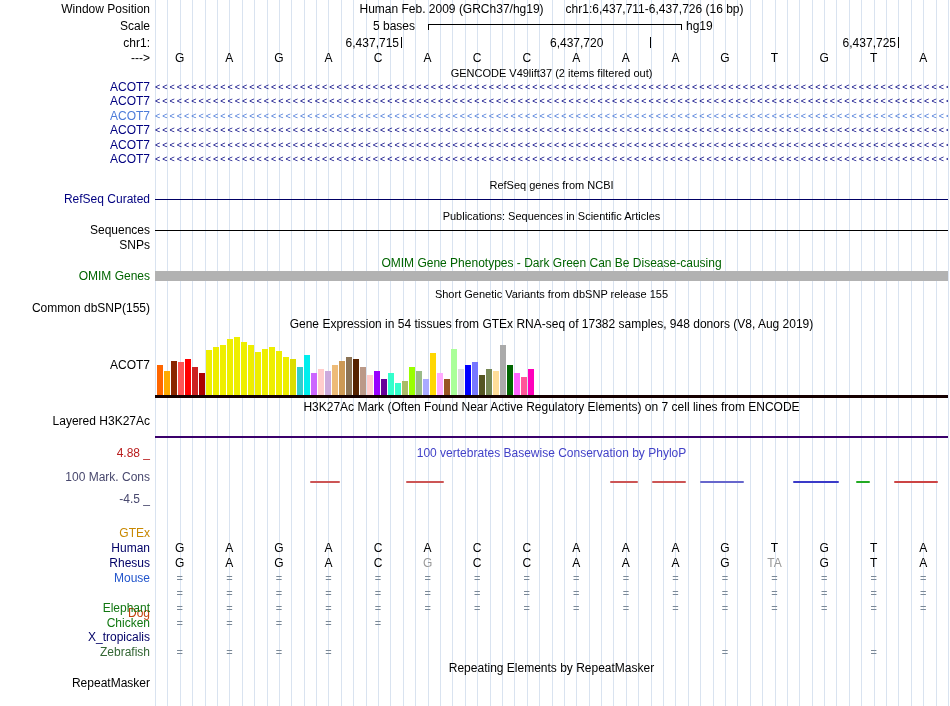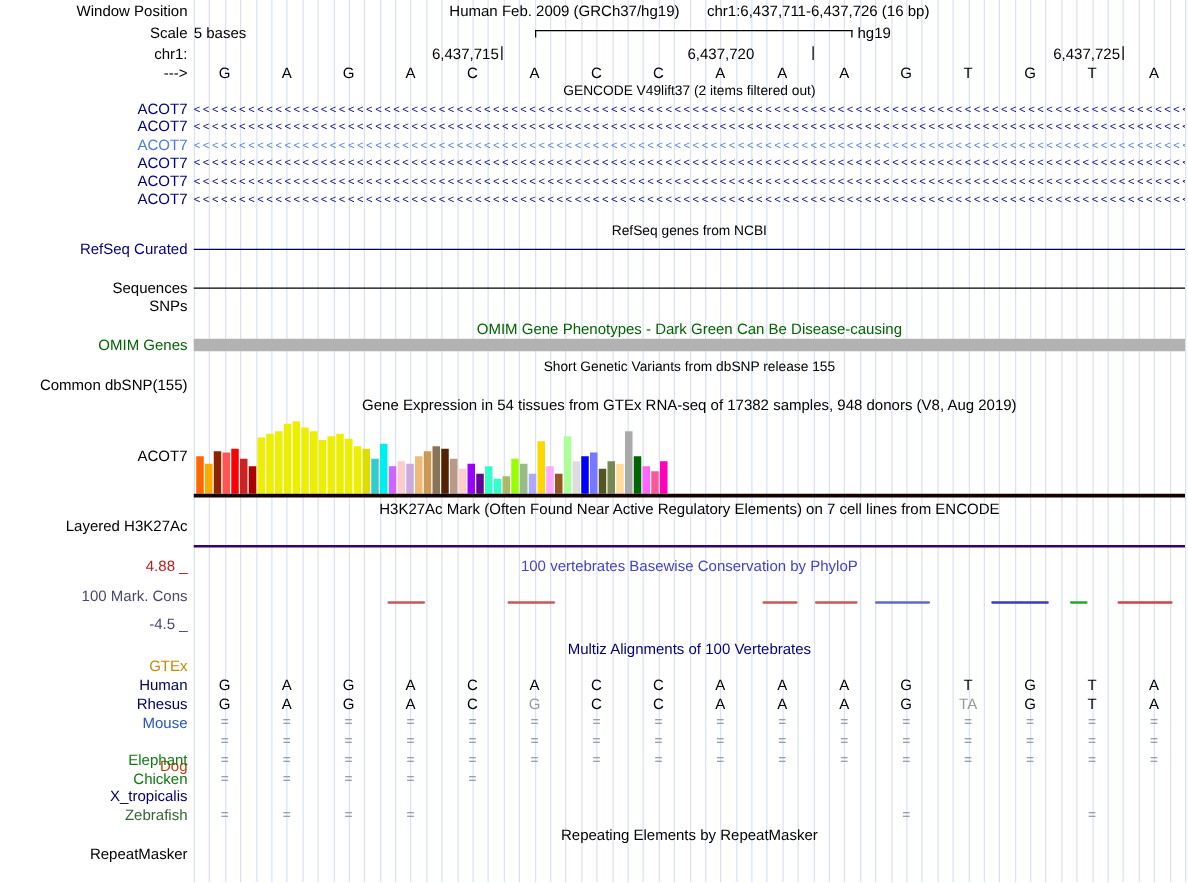--- a/index.html
+++ b/index.html
@@ -89,21 +89,21 @@
       <div class="gridline" style="left: 935.609px;"></div>
       <div class="gridline" style="left: 948px;"></div>
     </div>
 
   <div class="llabel" style="top:2px">Window Position</div>
   <div class="ctitle" style="top:2px">
     <span>Human Feb. 2009 (GRCh37/hg19)</span><span style="display:inline-block;width:22px"></span><span>chr1:6,437,711-6,437,726 (16 bp)</span>
   </div>
 
   <div class="llabel" style="top:19px">Scale</div>
-  <div style="position:absolute;top:19px;left:155px;width:245px;height:14px;line-height:14px">5 bases</div>
+  <div style="position:absolute;top:19px;left:170px;width:245px;text-align:right;height:14px;line-height:14px">5 bases</div>
   <div style="position:absolute;top:24px;left:428px;width:252px;height:5px;border-top:1px solid #000;border-left:1px solid #000;border-right:1px solid #000"></div>
   <div style="position:absolute;top:19px;left:686px;height:14px;line-height:14px">hg19</div>
 
   <div class="llabel" style="top:36px">chr1:</div>
   <div style="position:absolute;top:36px;left:301px;width:98px;text-align:right">6,437,715</div>
   <div class="tick" style="left:401px"></div>
   <div style="position:absolute;top:36px;left:550px;width:98px;">6,437,720</div>
   <div class="tick" style="left:650px"></div>
   <div style="position:absolute;top:36px;left:798px;width:98px;text-align:right">6,437,725</div>
   <div class="tick" style="left:898px"></div>
@@ -141,20 +141,21 @@
       <div class="llabel" style="top: 138px; color: rgb(0, 0, 128);">ACOT7</div>
       <div class="generow" style="top: 138px; color: rgb(0, 0, 128);">&lt;&lt;&lt;&lt;&lt;&lt;&lt;&lt;&lt;&lt;&lt;&lt;&lt;&lt;&lt;&lt;&lt;&lt;&lt;&lt;&lt;&lt;&lt;&lt;&lt;&lt;&lt;&lt;&lt;&lt;&lt;&lt;&lt;&lt;&lt;&lt;&lt;&lt;&lt;&lt;&lt;&lt;&lt;&lt;&lt;&lt;&lt;&lt;&lt;&lt;&lt;&lt;&lt;&lt;&lt;&lt;&lt;&lt;&lt;&lt;&lt;&lt;&lt;&lt;&lt;&lt;&lt;&lt;&lt;&lt;&lt;&lt;&lt;&lt;&lt;&lt;&lt;&lt;&lt;&lt;&lt;&lt;&lt;&lt;&lt;&lt;&lt;&lt;&lt;&lt;&lt;&lt;&lt;&lt;&lt;&lt;&lt;&lt;&lt;&lt;&lt;&lt;&lt;&lt;&lt;&lt;&lt;&lt;&lt;&lt;&lt;&lt;&lt;&lt;&lt;&lt;&lt;&lt;&lt;&lt;&lt;&lt;&lt;&lt;&lt;&lt;&lt;&lt;&lt;&lt;&lt;&lt;&lt;&lt;&lt;&lt;&lt;&lt;&lt;&lt;&lt;&lt;&lt;&lt;&lt;&lt;&lt;&lt;&lt;&lt;&lt;&lt;&lt;&lt;&lt;&lt;&lt;&lt;&lt;&lt;&lt;&lt;&lt;&lt;&lt;&lt;&lt;&lt;&lt;&lt;</div>
       <div class="llabel" style="top: 152px; color: rgb(0, 0, 128);">ACOT7</div>
       <div class="generow" style="top: 152px; color: rgb(0, 0, 128);">&lt;&lt;&lt;&lt;&lt;&lt;&lt;&lt;&lt;&lt;&lt;&lt;&lt;&lt;&lt;&lt;&lt;&lt;&lt;&lt;&lt;&lt;&lt;&lt;&lt;&lt;&lt;&lt;&lt;&lt;&lt;&lt;&lt;&lt;&lt;&lt;&lt;&lt;&lt;&lt;&lt;&lt;&lt;&lt;&lt;&lt;&lt;&lt;&lt;&lt;&lt;&lt;&lt;&lt;&lt;&lt;&lt;&lt;&lt;&lt;&lt;&lt;&lt;&lt;&lt;&lt;&lt;&lt;&lt;&lt;&lt;&lt;&lt;&lt;&lt;&lt;&lt;&lt;&lt;&lt;&lt;&lt;&lt;&lt;&lt;&lt;&lt;&lt;&lt;&lt;&lt;&lt;&lt;&lt;&lt;&lt;&lt;&lt;&lt;&lt;&lt;&lt;&lt;&lt;&lt;&lt;&lt;&lt;&lt;&lt;&lt;&lt;&lt;&lt;&lt;&lt;&lt;&lt;&lt;&lt;&lt;&lt;&lt;&lt;&lt;&lt;&lt;&lt;&lt;&lt;&lt;&lt;&lt;&lt;&lt;&lt;&lt;&lt;&lt;&lt;&lt;&lt;&lt;&lt;&lt;&lt;&lt;&lt;&lt;&lt;&lt;&lt;&lt;&lt;&lt;&lt;&lt;&lt;&lt;&lt;&lt;&lt;&lt;&lt;&lt;&lt;&lt;&lt;&lt;&lt;</div>
     </div>
 
   <div class="ctitle small" style="top:178px">RefSeq genes from NCBI</div>
   <div class="llabel" id="refseq-label" style="top: 192px; color: rgb(0, 0, 128);">RefSeq Curated</div>
   <div class="hline" id="refseq-line" style="top: 199px; height: 1px; background: rgb(0, 0, 100);"></div>
 
+  <div class="ctitle small" style="top:209px">Publications: Sequences in Scientific Articles</div>
   <div class="llabel" style="top:223px">Sequences</div>
   <div class="hline" id="publications-line" style="top: 230px; height: 1px; background: rgb(0, 0, 0);"></div>
 
   <div class="llabel" style="top:238px">SNPs</div>
 
   <div class="ctitle" id="omim-title" style="top: 256px; color: rgb(0, 100, 0);">OMIM Gene Phenotypes - Dark Green Can Be Disease-causing</div>
   <div class="llabel" id="omim-label" style="top: 269px; color: rgb(0, 100, 0);">OMIM Genes</div>
   <div class="hline" id="omim-bar" style="top: 271px; height: 10px; background: rgb(178, 178, 178);"></div>
 
   <div class="ctitle small" style="top:287px">Short Genetic Variants from dbSNP release 155</div>
@@ -232,21 +233,20 @@
       <div class="pmark" style="left: 310px; width: 30px; background: rgb(204, 85, 85);"></div>
       <div class="pmark" style="left: 406px; width: 38px; background: rgb(204, 85, 85);"></div>
       <div class="pmark" style="left: 610px; width: 28px; background: rgb(204, 85, 85);"></div>
       <div class="pmark" style="left: 652px; width: 34px; background: rgb(204, 85, 85);"></div>
       <div class="pmark" style="left: 700px; width: 44px; background: rgb(102, 102, 204);"></div>
       <div class="pmark" style="left: 793px; width: 46px; background: rgb(58, 58, 200);"></div>
       <div class="pmark" style="left: 856px; width: 14px; background: rgb(34, 170, 34);"></div>
       <div class="pmark" style="left: 894px; width: 44px; background: rgb(204, 68, 68);"></div>
     </div>
 
-  <div class="ctitle" id="multiz-title" style="top: 512px; color: rgb(0, 0, 128);">Multiz Alignments of 100 Vertebrates</div>
   <div id="multiz-rows">
       <div class="llabel" style="top: 526px; color: rgb(200, 136, 0);">GTEx</div>
       <div class="row" style="top: 526px;"></div>
       <div class="llabel" style="top: 541px; color: rgb(0, 0, 102);">Human</div>
       <div class="row" style="top: 541px;">
         <div class="cell" style="left: 179.781px; color: rgb(0, 0, 0); font-size: 12px;">G</div>
         <div class="cell" style="left: 229.344px; color: rgb(0, 0, 0); font-size: 12px;">A</div>
         <div class="cell" style="left: 278.906px; color: rgb(0, 0, 0); font-size: 12px;">G</div>
         <div class="cell" style="left: 328.469px; color: rgb(0, 0, 0); font-size: 12px;">A</div>
         <div class="cell" style="left: 378.031px; color: rgb(0, 0, 0); font-size: 12px;">C</div>

